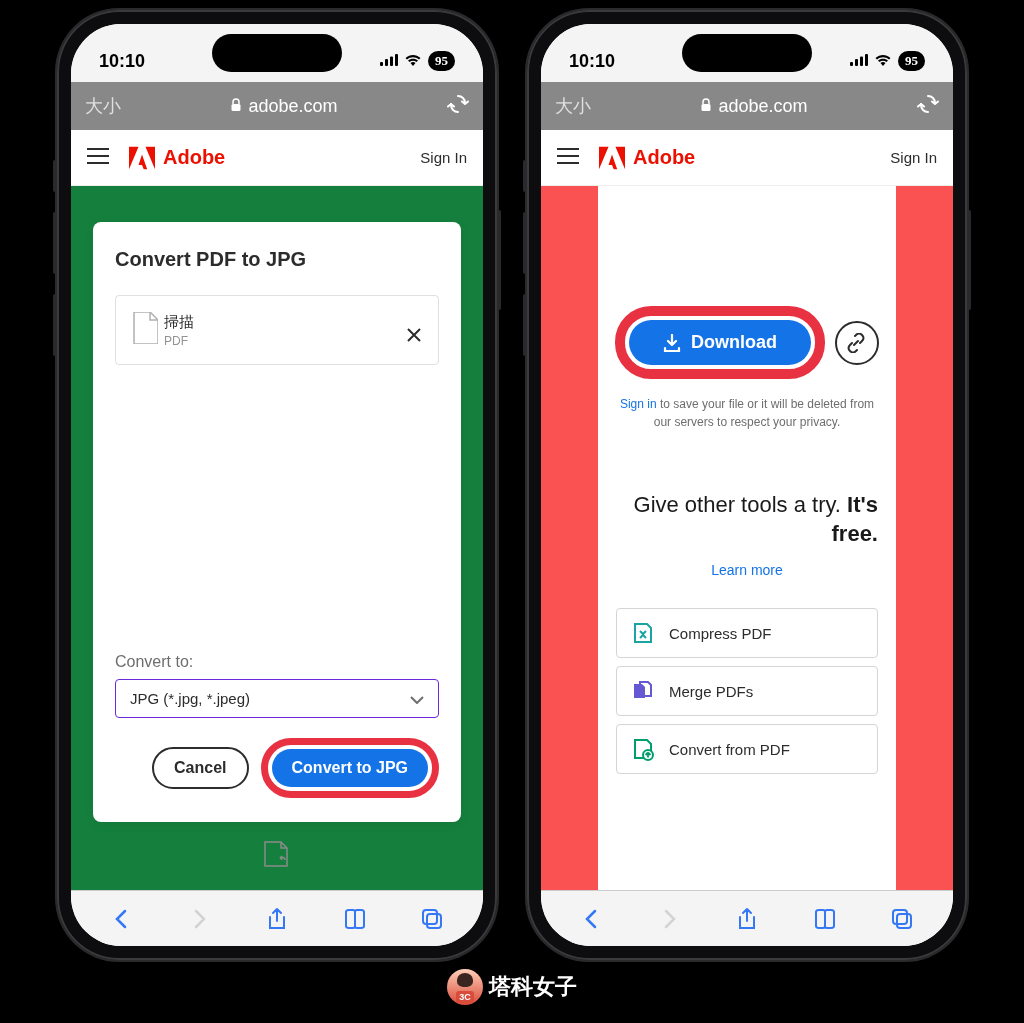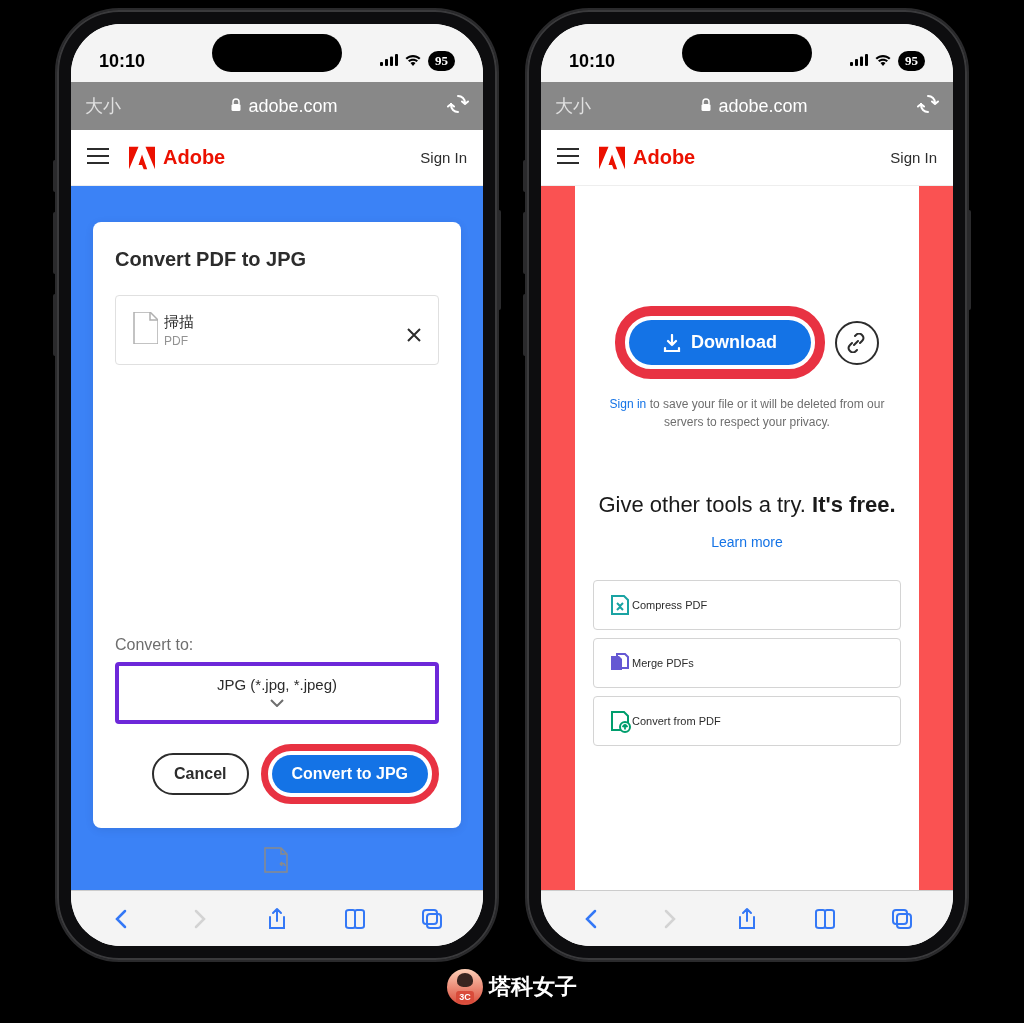--- a/index.html
+++ b/index.html
@@ -164,22 +164,22 @@
     font-weight: 700;
     font-size: 20px;
   }
   .sign-in {
     font-size: 15px;
     color: #2c2c2c;
     font-weight: 500;
   }
   .red-area {
     flex: 1;
-    background: #3b82f6;
-    padding: 36px 22px 12px;
+    background: #15803d;
+    padding: 36px 22px 18px;
     display: flex;
     flex-direction: column;
   }
   .white-card {
     background: #fff;
     border-radius: 8px;
     padding: 26px 22px 24px;
     box-shadow: 0 2px 10px rgba(0,0,0,0.08);
     flex: 1;
     display: flex;
@@ -208,30 +208,29 @@
     font-size: 20px;
     cursor: pointer;
   }
   .spacer-flex { flex: 1; }
   .convert-label {
     font-size: 16px;
     color: #6e6e6e;
     margin-bottom: 8px;
   }
   .select-box {
-    border: 4px solid #6d28d9;
+    border: 1px solid #6d28d9;
     border-radius: 4px;
     padding: 10px 14px;
     display: flex;
     justify-content: space-between;
     align-items: center;
     font-size: 15px;
     color: #2c2c2c;
     margin-bottom: 20px;
-    flex-direction: column;
   }
   .select-chevron svg { width: 14px; height: 8px; }
   .action-row {
     display: flex;
     justify-content: flex-end;
     align-items: center;
     gap: 12px;
   }
   .btn-cancel {
     border: 2px solid #2c2c2c;
@@ -268,21 +267,21 @@
   
   .red-sides {
     flex: 1;
     background: #fa5252;
     position: relative;
     display: flex;
     justify-content: center;
     padding: 0;
   }
   .center-column {
-    width: 344px;
+    width: 298px;
     background: #fff;
     display: flex;
     flex-direction: column;
     align-items: center;
     padding: 0 18px 0;
   }
   .whitespace-top { height: 120px; }
   .download-row {
     display: flex;
     align-items: center;
@@ -346,21 +345,22 @@
     display: flex;
     flex-direction: column;
     gap: 8px;
   }
   .tool-item {
     border: 1px solid #d4d4d4;
     border-radius: 4px;
     padding: 12px 14px;
     display: flex;
     align-items: center;
-    font-size: 11px;
+    gap: 14px;
+    font-size: 15px;
     color: #2c2c2c;
     cursor: pointer;
   }
   .tool-icon { width: 24px; height: 24px; }
   .safari-footer {
     height: 56px;
     background: #f4f4f4;
     border-top: 1px solid #ccc;
     display: flex;
     align-items: center;

